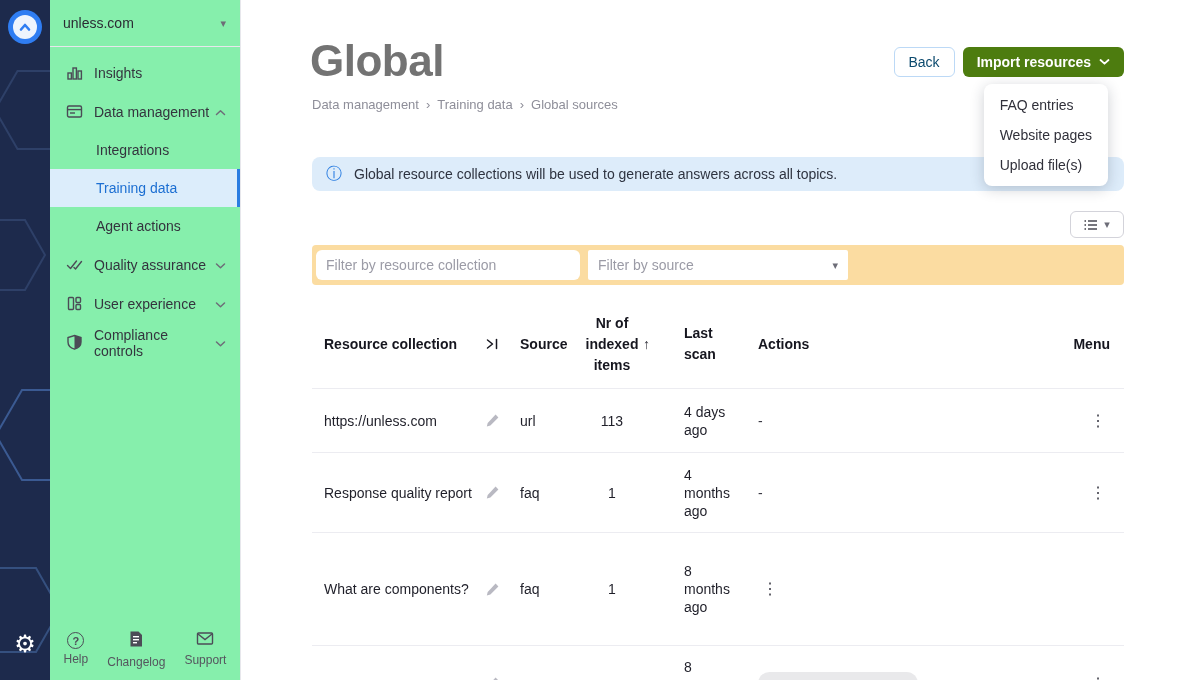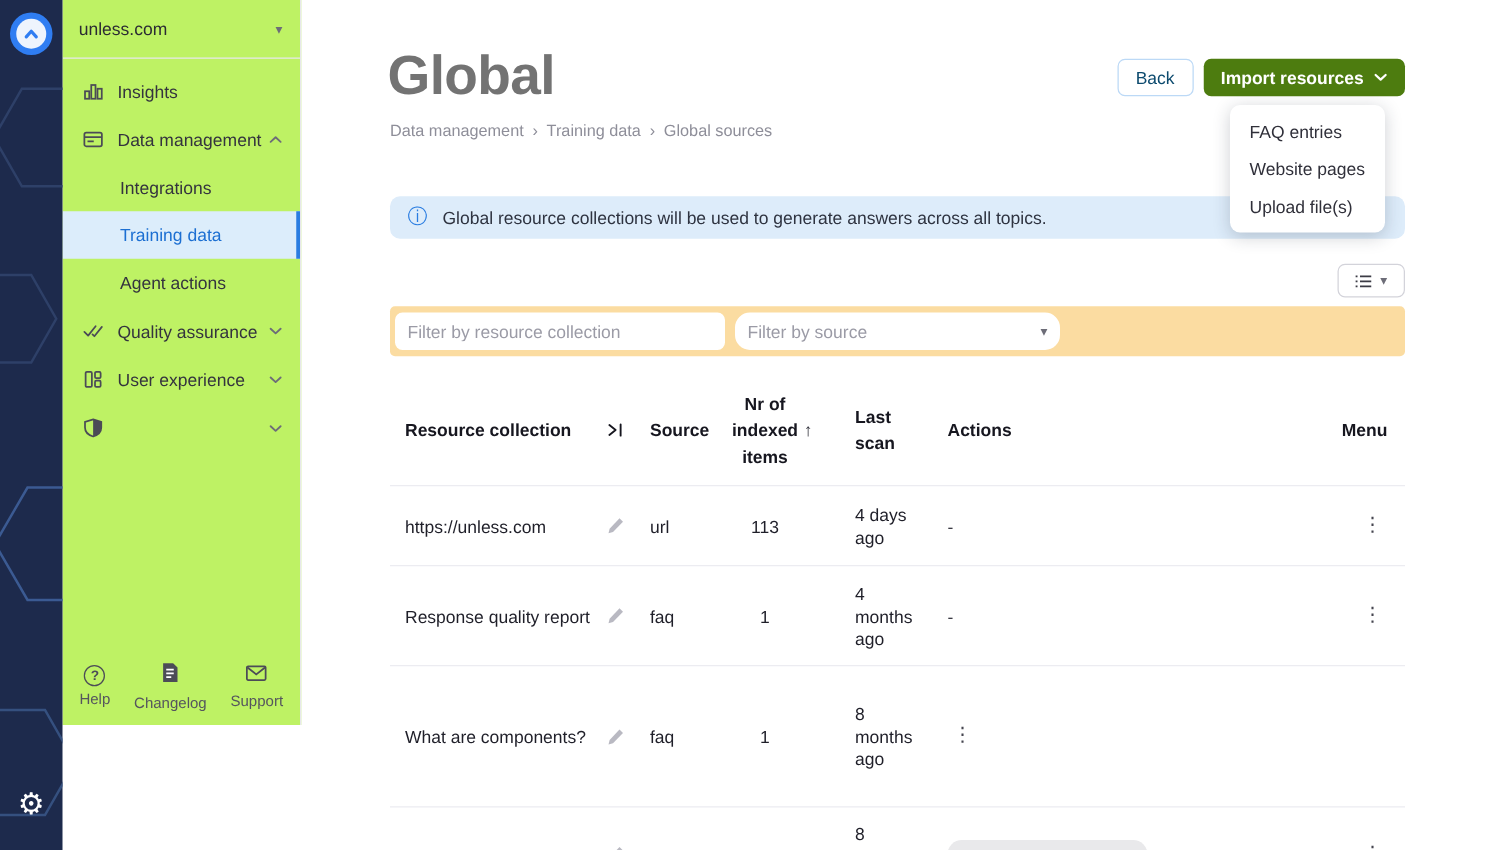--- a/index.html
+++ b/index.html
@@ -9,21 +9,21 @@
     background: #ffffff; position: relative; color: #23232c;
   }
   
   .rail { position: absolute; left: 0; top: 0; width: 50px; height: 680px; background: #1d2a4c; z-index: 5; }
   .rail svg.hexes { position: absolute; inset: 0; }
   .logo { position: absolute; left: 8px; top: 10px; width: 34px; height: 34px; border-radius: 50%;
           background: #2f7df2; display: flex; align-items: center; justify-content: center; cursor: pointer; }
   .logo .inner { width: 24px; height: 24px; border-radius: 50%; background: #eef4fd; display: flex; align-items: center; justify-content: center; }
   .gear { position: absolute; left: 0; width: 50px; text-align: center; bottom: 24px; color: #ffffff; font-size: 24px; line-height: 1; cursor: pointer; }
   
-  .sidebar { position: absolute; left: 50px; top: 0; width: 191px; height: 580px; background: #bef264;
+  .sidebar { position: absolute; left: 50px; top: 0; width: 191px; height: 680px; background: #86efac;
              border-right: 1px solid #e7e7ec; z-index: 4; }
   .account { height: 47px; display: flex; align-items: center; justify-content: space-between;
              padding: 0 14px 0 13px; border-bottom: 1px solid #e7e7ec; cursor: pointer; }
   .account .acct-label { font-size: 14px; color: #2b2b33; }
   .caret { color: #6d6d78; font-size: 11px; }
   nav { padding-top: 6px; }
   .nav-item { height: 39px; display: flex; align-items: center; padding: 0 14px 0 16px; cursor: pointer; }
   .nav-item .ic { width: 17px; height: 17px; margin-right: 11px; color: #4b4b56; flex: 0 0 17px; }
   .nav-item .lbl { font-size: 14px; color: #34343e; }
   .nav-item .chev { margin-left: auto; color: #6d6d78; }
@@ -52,21 +52,21 @@
             border-radius: 8px; display: flex; align-items: center; padding: 0 14px; gap: 12px; }
   .banner .info-ic { color: #2a7de1; font-size: 16px; line-height: 1; }
   .banner .btext { font-size: 14px; color: #2e3340; }
   .view-toggle { position: absolute; right: 76px; top: 211px; width: 54px; height: 27px; background: #fff;
                  border: 1px solid #d3d3da; border-radius: 6px; display: flex; align-items: center;
                  justify-content: center; gap: 6px; cursor: pointer; color: #3b3b45; }
   .filterbar { position: absolute; left: 71px; right: 76px; top: 245px; height: 40px; background: #fbdca1; border-radius: 4px; }
   .filterbar input { position: absolute; left: 4px; top: 5px; width: 264px; height: 30px; border: none; border-radius: 6px;
                      padding: 0 10px; font-size: 14px; font-family: inherit; color: #33333d; outline: none; }
   .filterbar input::placeholder { color: #9b9ba6; }
-  .filter-select { position: absolute; left: 276px; top: 5px; width: 260px; height: 30px; background: #fff; border-radius: 12px;
+  .filter-select { position: absolute; left: 276px; top: 5px; width: 260px; height: 30px; background: #fff; border-radius: 2px;
                    display: flex; align-items: center; justify-content: space-between; padding: 0 10px; cursor: pointer; }
   .filter-select .sel-ph { font-size: 14px; color: #9b9ba6; }
   
   .table { position: absolute; left: 71px; right: 76px; top: 300px; }
   .t-head { height: 88px; display: flex; align-items: center; font-size: 14px; font-weight: bold; color: #16161f; }
   .t-row { display: flex; align-items: center; border-top: 1px solid #ececf1; font-size: 14px; color: #1f1f29; }
   .h64 { height: 64px; } .h80 { height: 80px; } .h113 { height: 113px; }
   .row-partial { height: 100px; align-items: flex-start; }
   .c-name { width: 160px; padding-left: 12px; }
   .c-edit { width: 40px; display: flex; justify-content: center; }
@@ -173,20 +173,21 @@
           </svg>
       </span>
     </div>
     <div class="nav-item">
       <span class="ic">
         <svg width="17" height="17" viewBox="0 0 17 17">
             <path d="M8.5 1.5 L15 3.5 V8 c0 4-3.2 6.2-6.5 7.2 C5.2 14.2 2 12 2 8 V3.5 Z" fill="none" stroke="#4b4b56" stroke-width="1.4"></path>
             <path d="M8.5 1.5 L15 3.5 V8 c0 4-3.2 6.2-6.5 7.2 Z" fill="#4b4b56"></path>
           </svg>
       </span>
+      <span class="lbl">Compliance controls</span>
       <span class="chev">
         <svg width="11" height="8" viewBox="0 0 11 8">
             <polyline points="1.5,2 5.5,5.7 9.5,2" fill="none" stroke="#6d6d78" stroke-width="1.5" stroke-linecap="round" stroke-linejoin="round"></polyline>
           </svg>
       </span>
     </div>
   </nav>
   <div class="side-footer">
     <div class="foot-item">
       <span class="qcircle">?</span>

